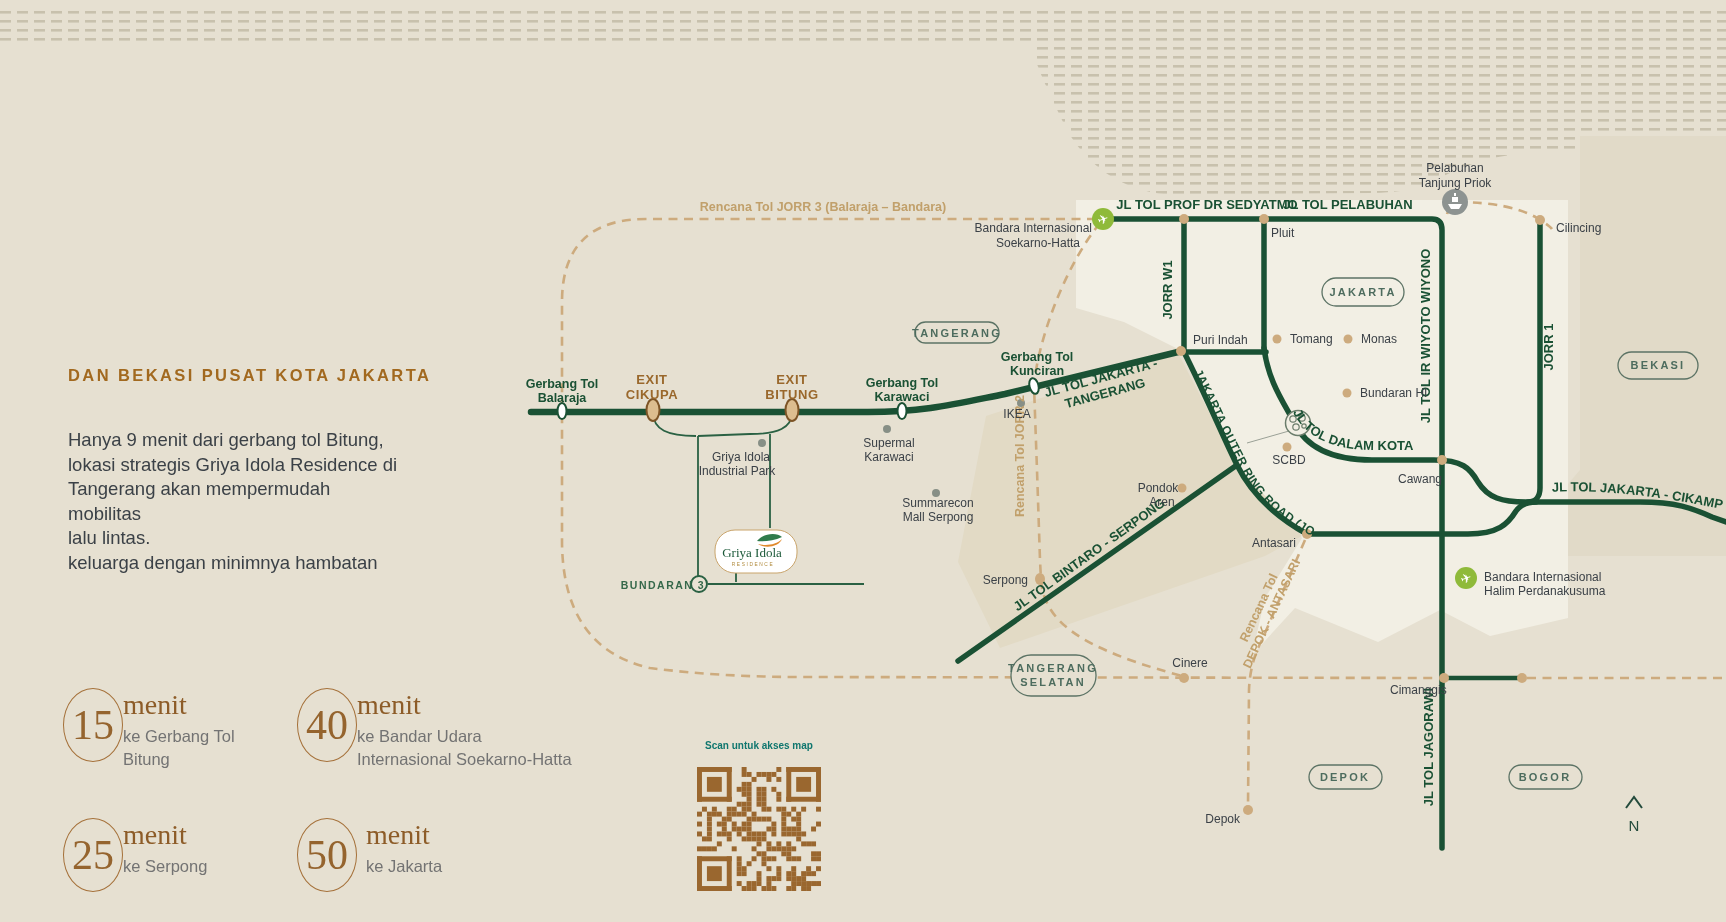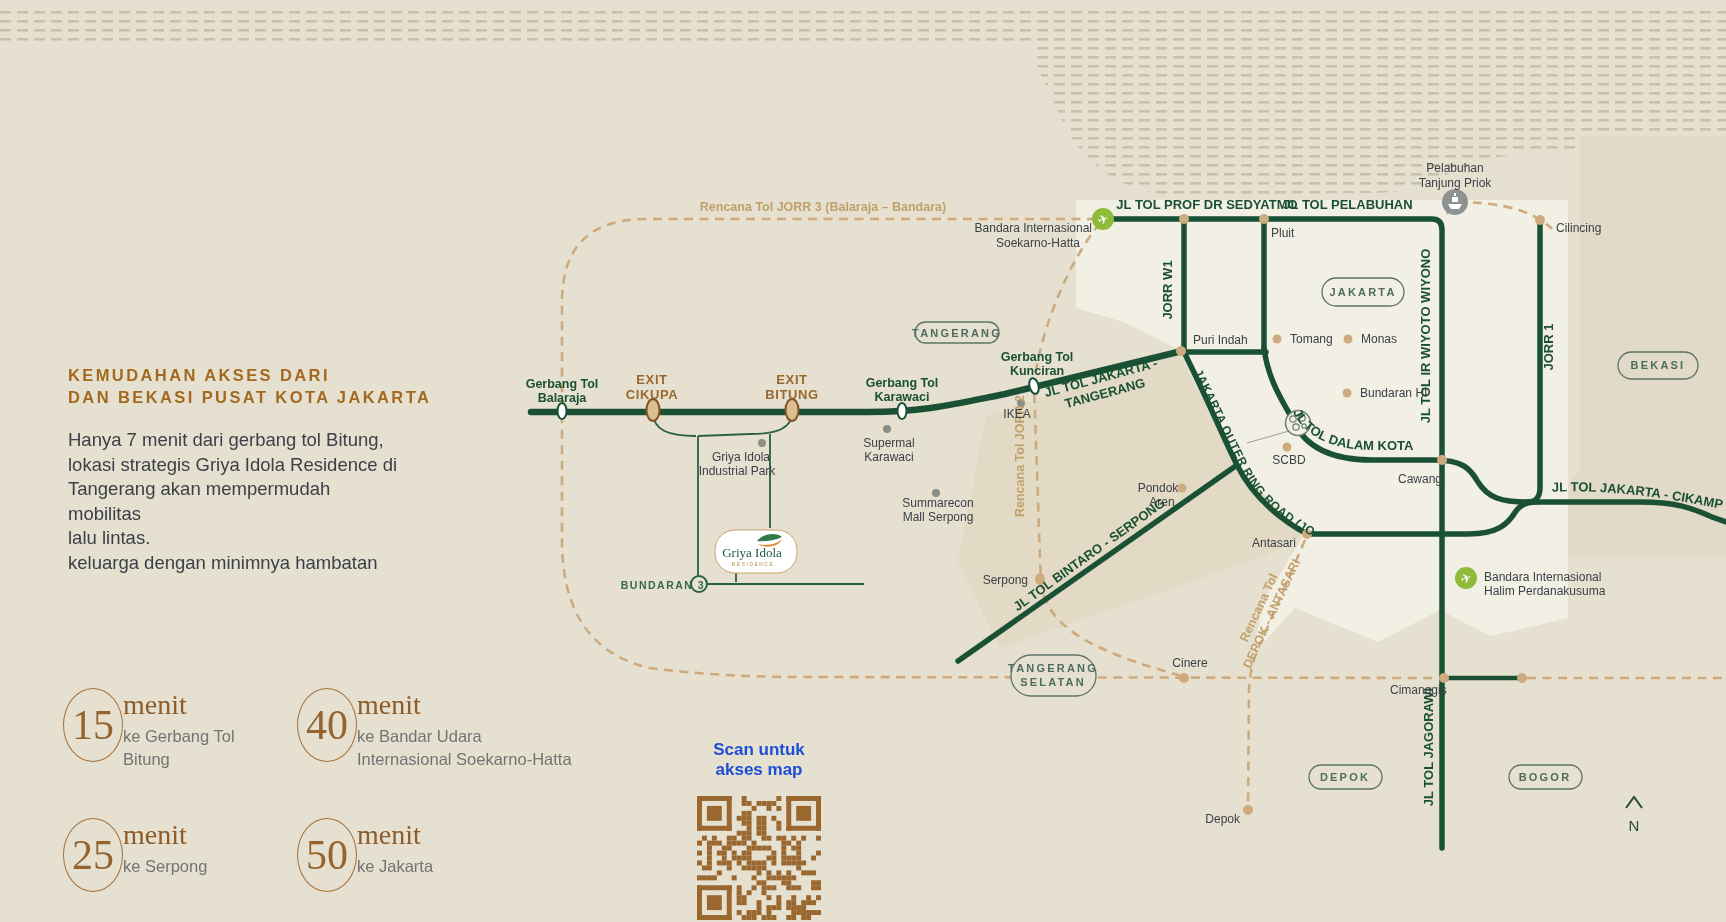--- a/index.html
+++ b/index.html
@@ -31,21 +31,21 @@
     width:58px;height:72px;border:1.6px solid #a5713a;border-radius:50%;
     display:flex;align-items:center;justify-content:center;flex:0 0 auto;
     font-family:Liberation Serif, serif;font-size:42px;color:#95642e;
   }
   .stat .stxt{margin-left:0;padding-top:2px;}
   .stat .unit{
     font-family:"Liberation Serif",serif;font-size:28px;color:#8d5c28;line-height:30px;
   }
   .stat .desc{color:#737373;font-size:16.5px;line-height:23px;margin-top:5px;white-space:nowrap;}
   .qrblock{position:absolute;left:689px;top:740px;width:140px;text-align:center;}
-  .qrblock .cap{color:#1d4ed8;font-weight:bold;font-size:17px;}
+  .qrblock .cap{color:#0f766e;font-weight:bold;font-size:10px;}
   .qrblock svg{margin-top:16px;}
   
   svg text{font-family:"Liberation Sans",sans-serif;}
   .city{font-size:12px;fill:#3b4147;}
   .mid{text-anchor:middle;}
   .end{text-anchor:end;}
   .road{font-weight:bold;fill:#1a5134;font-size:13px;}
   .roadsm{font-weight:bold;fill:#1a5134;font-size:12px;letter-spacing:.4px;}
   .gate{fill:#1a5134;font-weight:bold;font-size:12.5px;text-anchor:middle;}
   .brown{fill:#9a682c;font-weight:bold;font-size:13px;letter-spacing:.6px;text-anchor:middle;}
@@ -289,26 +289,25 @@
     </g>
 
     <g>
       <polyline points="1626,808 1634,797 1642,808" fill="none" stroke="#244b3c" stroke-width="2"></polyline>
       <text x="1634" y="831" text-anchor="middle" font-size="15" fill="#244b3c">N</text>
     </g>
   </svg>
 
 
   <div class="subhead">
-    <div>KEMUDAHAN AKSES DARI</div>
     <div>DAN BEKASI PUSAT KOTA JAKARTA</div>
   </div>
 
   <div class="bodytext">
-    <div>Hanya 7 menit dari gerbang tol Bitung,</div>
+    <div>Hanya 9 menit dari gerbang tol Bitung,</div>
     <div>lokasi strategis Griya Idola Residence di</div>
     <div>Tangerang akan mempermudah mobilitas</div>
     <div>lalu lintas.</div>
     <div>keluarga dengan minimnya hambatan</div>
   </div>
 
   <div class="stat" style="left:63px;top:688px;">
     <div class="ring">
         <span>15</span>
       </div>
@@ -339,21 +338,21 @@
         <span>25</span>
       </div>
     <div class="stxt">
       <div class="unit">menit</div>
       <div class="desc">
         <div>ke Serpong</div>
       </div>
     </div>
   </div>
 
-  <div class="stat" style="left:297px;top:818px;">
+  <div class="stat" style="left:297px;top:818px;gap:9px;">
     <div class="ring">
         <span>50</span>
       </div>
     <div class="stxt">
       <div class="unit">menit</div>
       <div class="desc">
         <div>ke Jakarta</div>
       </div>
     </div>
   </div>

